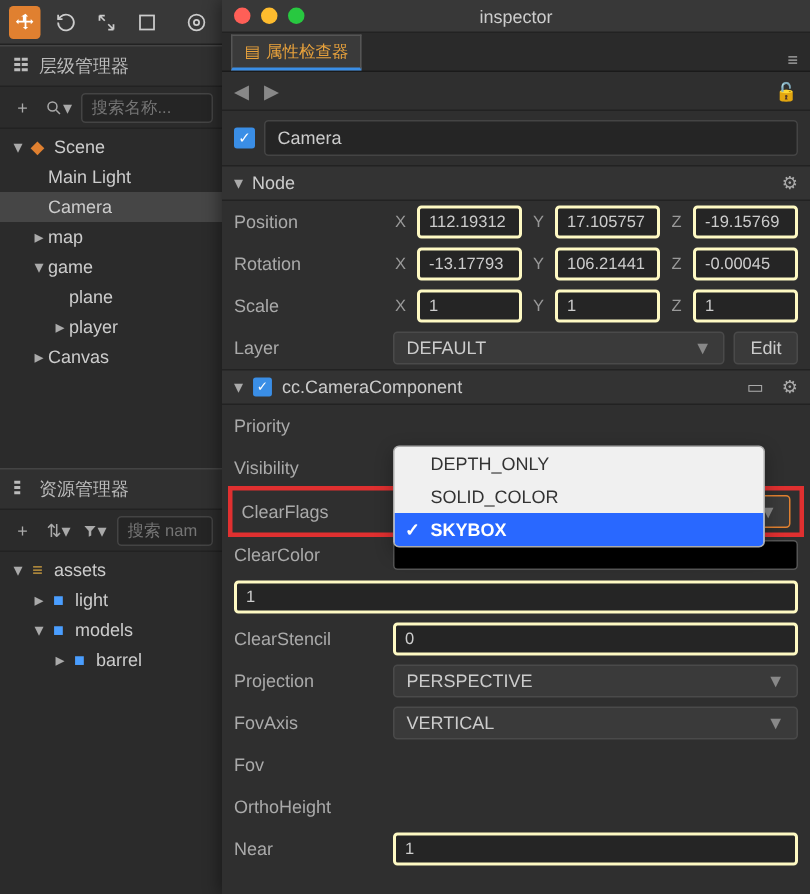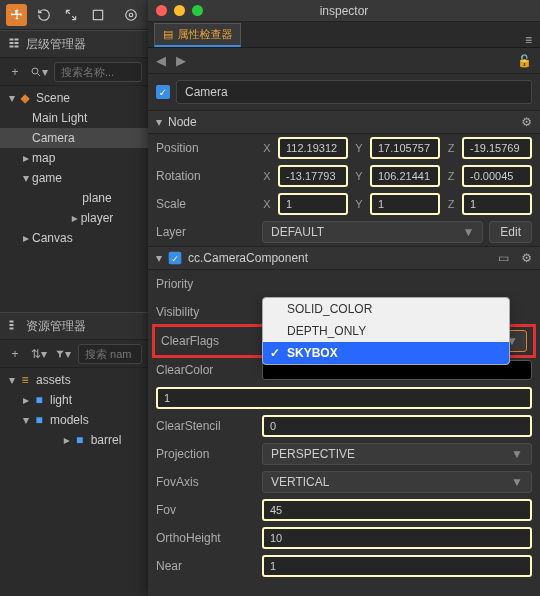--- a/index.html
+++ b/index.html
@@ -18,21 +18,21 @@
 .panel-actions { height: 28px; display: flex; align-items: center; padding: 0 6px; gap: 6px; border-bottom: 1px solid #222; }
 .panel-actions input { flex: 1; background: #252525; border: 1px solid #444; color: #888; padding: 3px 6px; border-radius: 3px; font-size: 11px; min-width: 0; }
 .mini-btn { width: 18px; height: 18px; display: flex; align-items: center; justify-content: center; color: #aaa; cursor: pointer; }
 
 .tree { padding: 2px 0; }
 .tree-item { display: flex; align-items: center; height: 20px; padding-left: 6px; color: #ccc; cursor: pointer; white-space: nowrap; }
 .tree-item.selected { background: #464646; }
 .tree-item .caret { width: 12px; display: inline-flex; justify-content: center; color: #aaa; }
 .tree-item .icon { width: 14px; display: inline-flex; justify-content: center; margin-right: 4px; }
 .indent-1 { padding-left: 20px; }
-.indent-2 { padding-left: 34px; justify-content: center; }
+.indent-2 { padding-left: 34px; }
 
 .assets-panel { position: absolute; bottom: 0; left: 0; width: 148px; }
 
 
 .inspector { position: absolute; left: 148px; top: 0; width: 392px; height: 596px; background: #2f2f2f; box-shadow: -2px 0 10px rgba(0,0,0,0.4); }
 .mac-titlebar { height: 22px; background: #383838; display: flex; align-items: center; padding: 0 8px; position: relative; border-bottom: 1px solid #222; }
 .traffic { display: flex; gap: 7px; }
 .traffic span { width: 11px; height: 11px; border-radius: 50%; display: block; }
 .t-close { background: #ff5f57; }
 .t-min { background: #febc2e; }
@@ -321,29 +321,27 @@
   </div>
   <div class="prop-row">
     <span class="prop-label">FovAxis</span>
     <div class="select-input">
         <span>VERTICAL</span>
         <span class="chev">▼</span>
       </div>
   </div>
   <div class="prop-row">
     <span class="prop-label">Fov</span>
-    <input class="num-input" value="45" style="">
   </div>
   <div class="prop-row">
     <span class="prop-label">OrthoHeight</span>
-    <input class="num-input" value="10" style="">
   </div>
   <div class="prop-row">
     <span class="prop-label">Near</span>
     <input class="num-input" value="1" style="">
   </div>
 </div>
 
 <div class="dropdown">
+  <div class="dropdown-item">DEPTH_ONLY</div>
   <div class="dropdown-item">SOLID_COLOR</div>
-  <div class="dropdown-item">DEPTH_ONLY</div>
   <div class="dropdown-item selected">SKYBOX</div>
 </div>
 
 </body></html>

